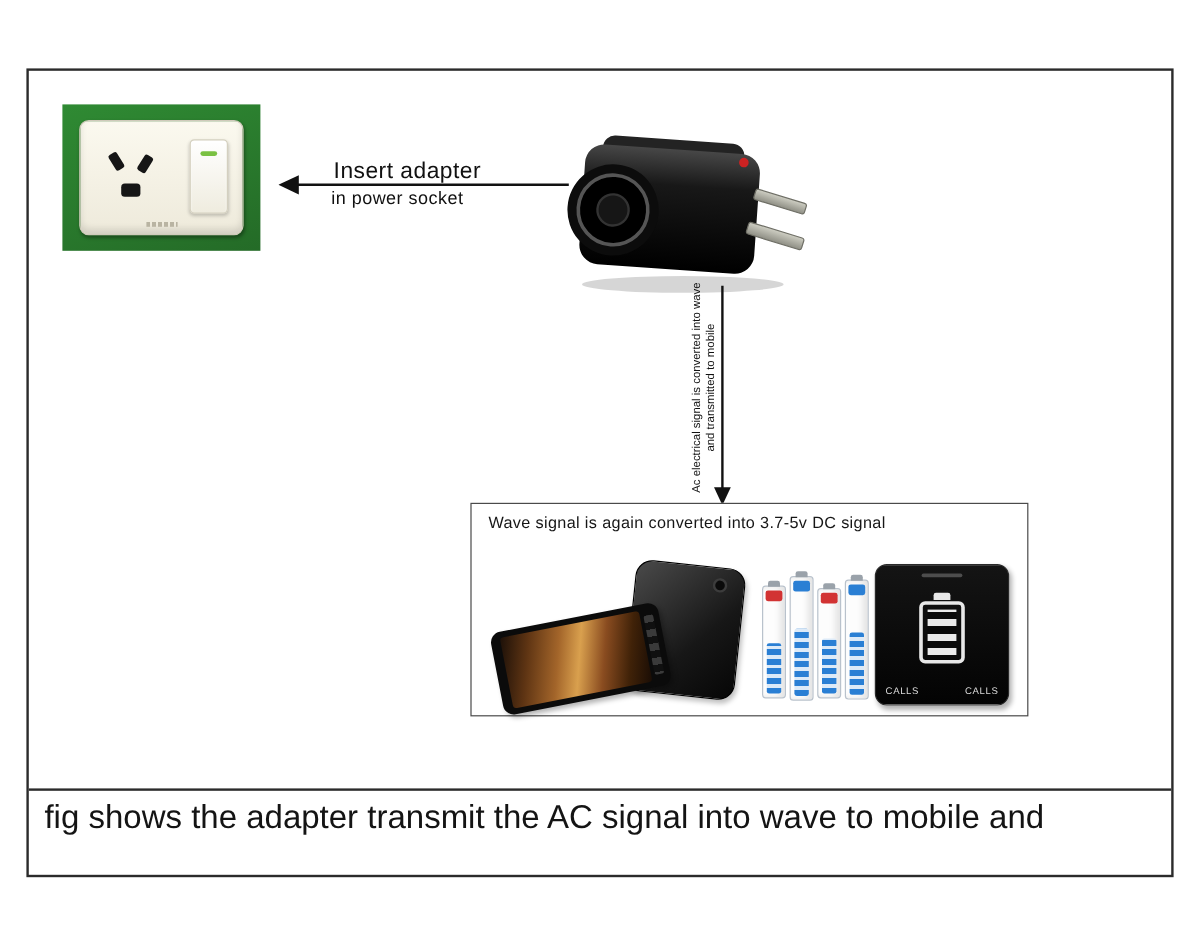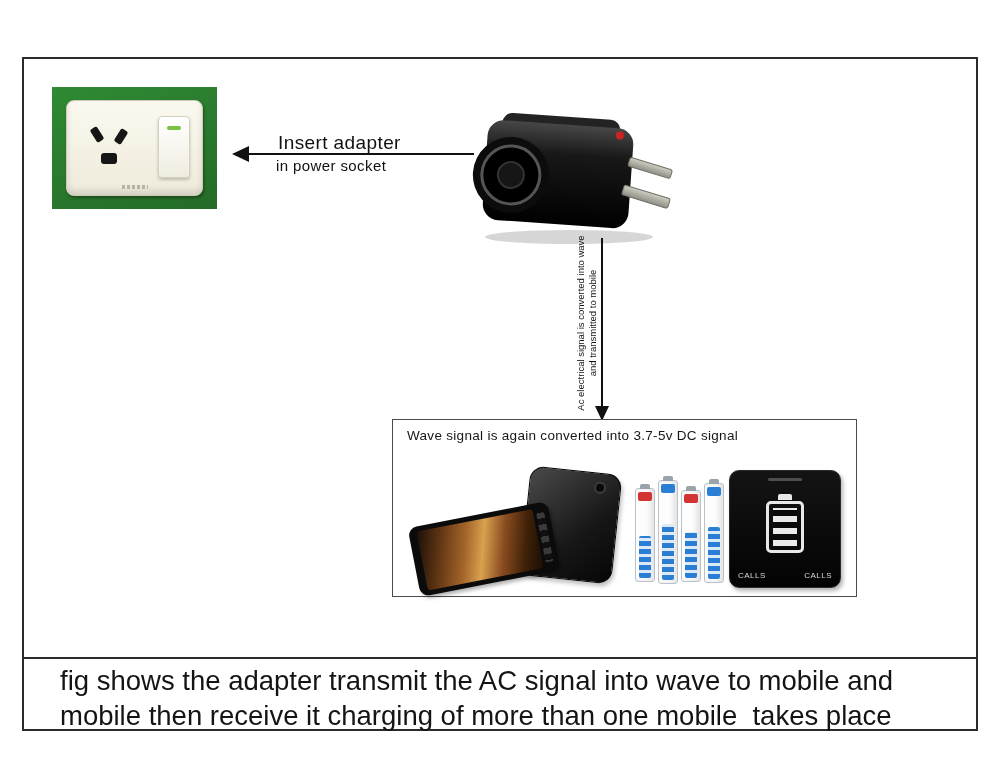--- a/index.html
+++ b/index.html
@@ -91,21 +91,21 @@
   .bat-icon::before { content:""; position:absolute; top:-10px; left:50%; transform:translateX(-50%);
               width:14px; height:6px; background:#e8e8e8; border-radius:2px 2px 0 0; }
   .bat-icon .bars { position:absolute; inset:4px;
               background:repeating-linear-gradient(to top,#eaeaea 0 6px,#0a0a0a 6px 12px); }
   .charge-phone .calls { position:absolute; left:8px; bottom:7px; font-size:8px; letter-spacing:0.5px; color:#d9d9d9; }
   .charge-phone .media { position:absolute; right:8px; bottom:7px; font-size:8px; letter-spacing:0.5px; color:#d9d9d9; }
 
   
   .divider { position:absolute; left:0; top:598px; width:952px; border-top:2px solid #2b2b2b; }
   .caption { position:absolute; left:13px; top:604px; width:930px; }
-  .caption div { font-size:27.5px; line-height:35px; color:#141414; white-space:pre-wrap;margin-left:23px; }
+  .caption div { font-size:27.5px; line-height:35px; color:#141414; white-space:pre-wrap; }
 </style>
 </head>
 <body>
 
 <div class="page">
   <div class="frame">
 
     <div class="socket-photo" style="left:28px; top:28px;">
       <div class="socket-plate">
         <span class="hole h1"></span>
@@ -200,17 +200,16 @@
           <div class="bars"></div>
         </div>
         <div class="calls">CALLS</div>
         <div class="media">CALLS</div>
       </div>
     </div>
 
     <div class="divider"></div>
     <div class="caption">
       <div>fig shows the adapter transmit the AC signal into wave to mobile and</div>
-      <div>mobile then receive it charging of more than one mobile  takes place</div>
     </div>
 
   </div>
 </div>
 
 </body></html>

